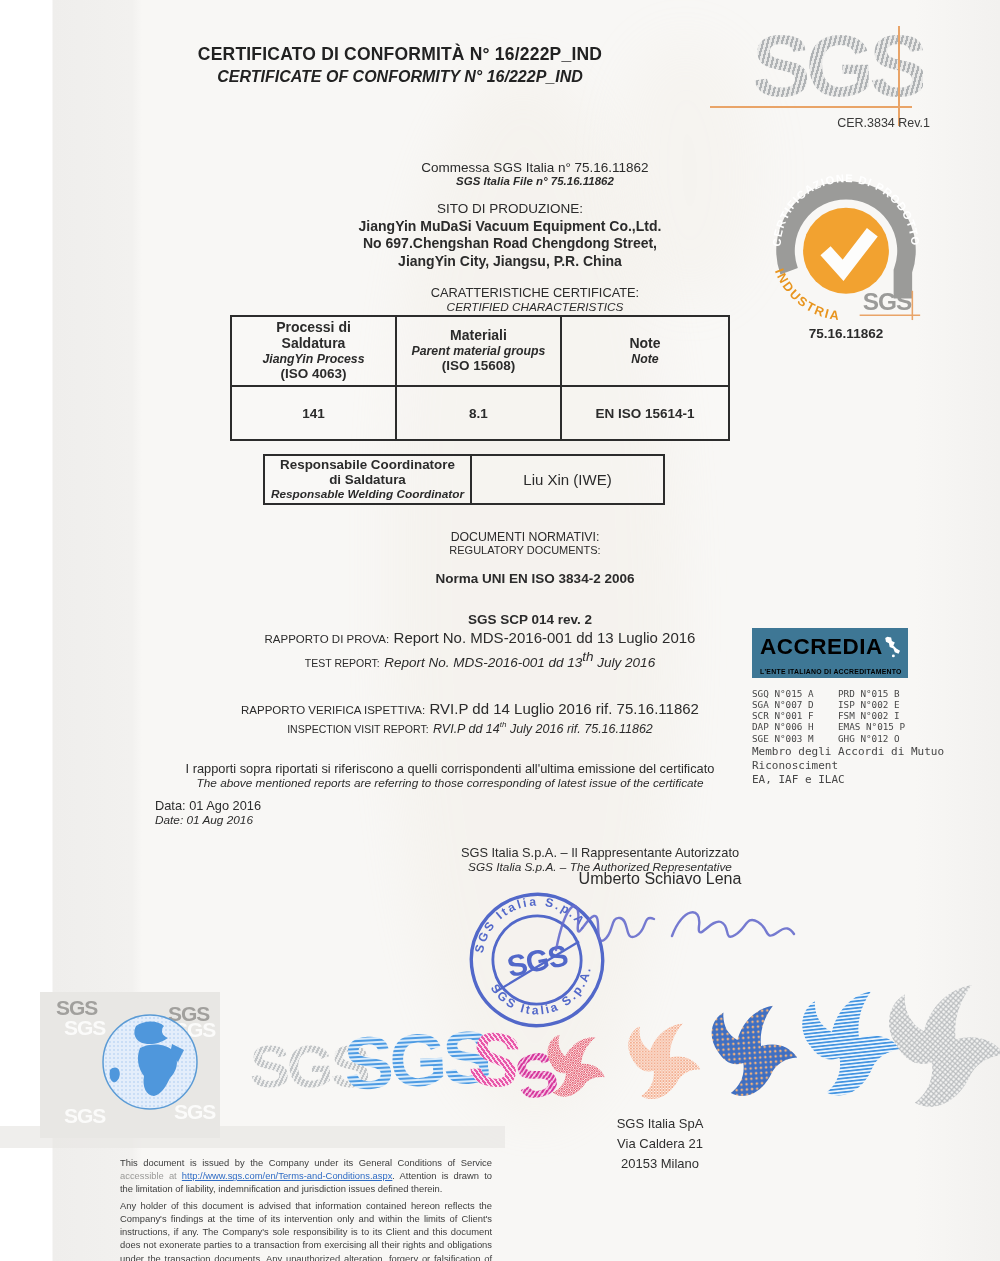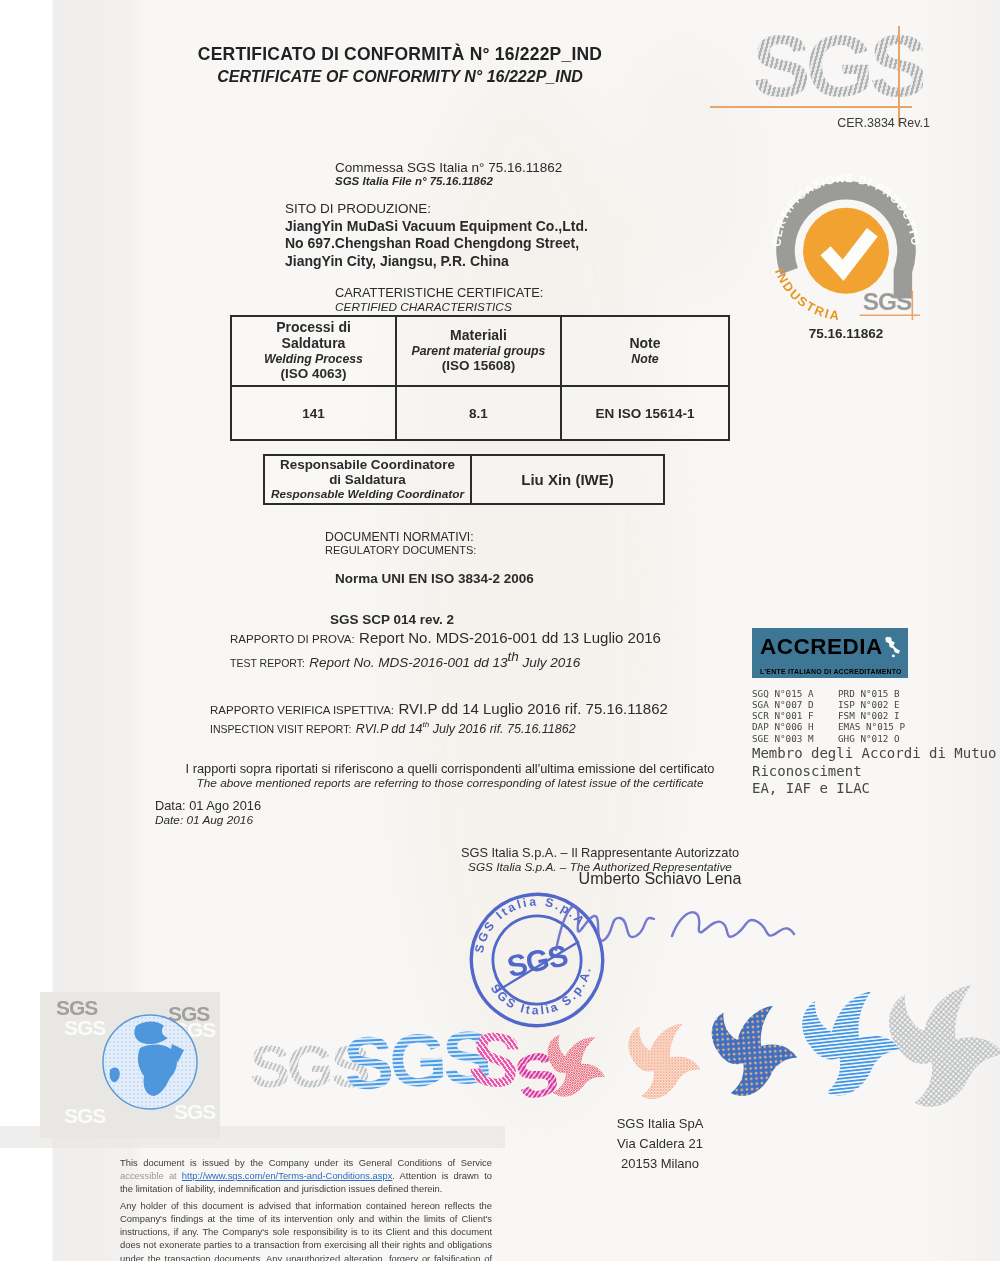--- a/index.html
+++ b/index.html
@@ -2,21 +2,21 @@
 <html><head>
 <meta charset="utf-8">
 <style>
   * { margin:0; padding:0; box-sizing:border-box; }
   html,body { background:#ffffff; }
   body { font-family:"Liberation Sans", sans-serif; color:#2b2b2b; }
   #page { position:relative; width:1000px; height:1261px; overflow:hidden;
     background:linear-gradient(90deg,#ffffff 0px,#ffffff 52px,#efeeec 53px,#f2f1ef 132px,#f8f7f5 142px,#f8f7f5 915px,#f2f1ef 1000px); }
   .abs { position:absolute; }
   .ctr { text-align:center; }
-  .rgt { text-align:left; }
+  .rgt { text-align:center; }
   .b { font-weight:bold; }
   .pre { white-space:pre-line; }
 
   
   .wm-blob { background:#e6dccb; opacity:.16; filter:blur(26px); border-radius:45% 55% 50% 50%; }
 
   
   .title1 { font-size:17.5px; font-weight:bold; letter-spacing:.2px; color:#222; }
   .title2 { font-size:16px; font-weight:bold; font-style:italic; margin-top:3px; color:#222; }
   .sgs-logo { font-weight:900; font-size:88px; line-height:.9; letter-spacing:-5px;
@@ -51,21 +51,21 @@
   .rep-lbl-en { font-size:10.5px; }
   .rep-val-en { font-size:13.5px; font-style:italic; }
   sup { font-size:60%; }
 
   
   .accredia-box { background:#3e7795; color:#000000; width:156px; height:50px; padding:4px 6px 3px 8px; display:flex; flex-direction:column; justify-content:space-between; }
   .accredia-top { display:flex; align-items:center; justify-content:space-between; }
   .accredia-name { font-size:22.5px; font-weight:bold; letter-spacing:.5px; line-height:1; }
   .accredia-tag { font-size:6.9px; font-weight:bold; letter-spacing:.25px; }
   .codes { font-family:"DejaVu Sans Mono", monospace; font-size:9.3px; line-height:1.2; color:#474747; }
-  .acc-note { font-family:"DejaVu Sans Mono", monospace; font-size:14px; line-height:1.25; color:#474747; }
+  .acc-note { font-family:"DejaVu Sans Mono", monospace; font-size:11px; line-height:1.25; color:#474747; }
 
   .note-it { font-size:12.8px; }
   .note-en { font-size:11.8px; font-style:italic; }
   .date-it { font-size:12.8px; }
   .date-en { font-size:11.8px; font-style:italic; }
   .rep1 { font-size:12.8px; }
   .rep2 { font-size:11.8px; font-style:italic; }
   .rep-name { font-size:16px; }
 
   
@@ -143,21 +143,21 @@
   <div class="abs rgt" style="left:335px; top:285px; width:400px;">
     <div class="char-it">CARATTERISTICHE CERTIFICATE:</div>
     <div class="char-en">CERTIFIED CHARACTERISTICS</div>
   </div>
 
   <div class="abs tbl" style="left:230px; top:315px; width:500px;">
     <div class="row hrow" style="grid-template-columns:165px 165px 1fr;">
       <div class="cell" style="height:70px;">
         <div class="h-it pre ctr">Processi di
 Saldatura</div>
-        <div class="h-en ctr">Welding Process</div>
+        <div class="h-en ctr">JiangYin Process</div>
         <div class="h-iso ctr">(ISO 4063)</div>
       </div>
       <div class="cell">
         <div class="h-it pre ctr">Materiali</div>
         <div class="h-en ctr">Parent material groups</div>
         <div class="h-iso ctr">(ISO 15608)</div>
       </div>
       <div class="cell">
         <div class="h-it pre ctr">Note</div>
         <div class="h-en ctr">Note</div>
@@ -177,21 +177,21 @@
   </div>
 
   <div class="abs tbl" style="left:263px; top:454px; width:402px;">
     <div class="row" style="grid-template-columns:207px 1fr;">
       <div class="cell" style="height:47px; padding:2px;">
         <div class="pre ctr" style="font-size:13.4px; font-weight:bold; line-height:1.1;">Responsabile Coordinatore
 di Saldatura</div>
         <div class="ctr" style="font-size:11.8px; font-weight:bold; font-style:italic;">Responsable Welding Coordinator</div>
       </div>
       <div class="cell">
-        <div style="font-size:15px; font-weight:bold;">Liu Xin (IWE)</div>
+        <div style="font-size:15px; font-weight:normal;">Liu Xin (IWE)</div>
       </div>
     </div>
   </div>
 
   <div class="abs rgt" style="left:325px; top:530px; width:400px;">
     <div class="reg-it">DOCUMENTI NORMATIVI:</div>
     <div class="reg-en">REGULATORY DOCUMENTS:</div>
   </div>
   <div class="abs norm rgt" style="left:335px; top:571px; width:400px;">Norma UNI EN ISO 3834-2 2006</div>
 

